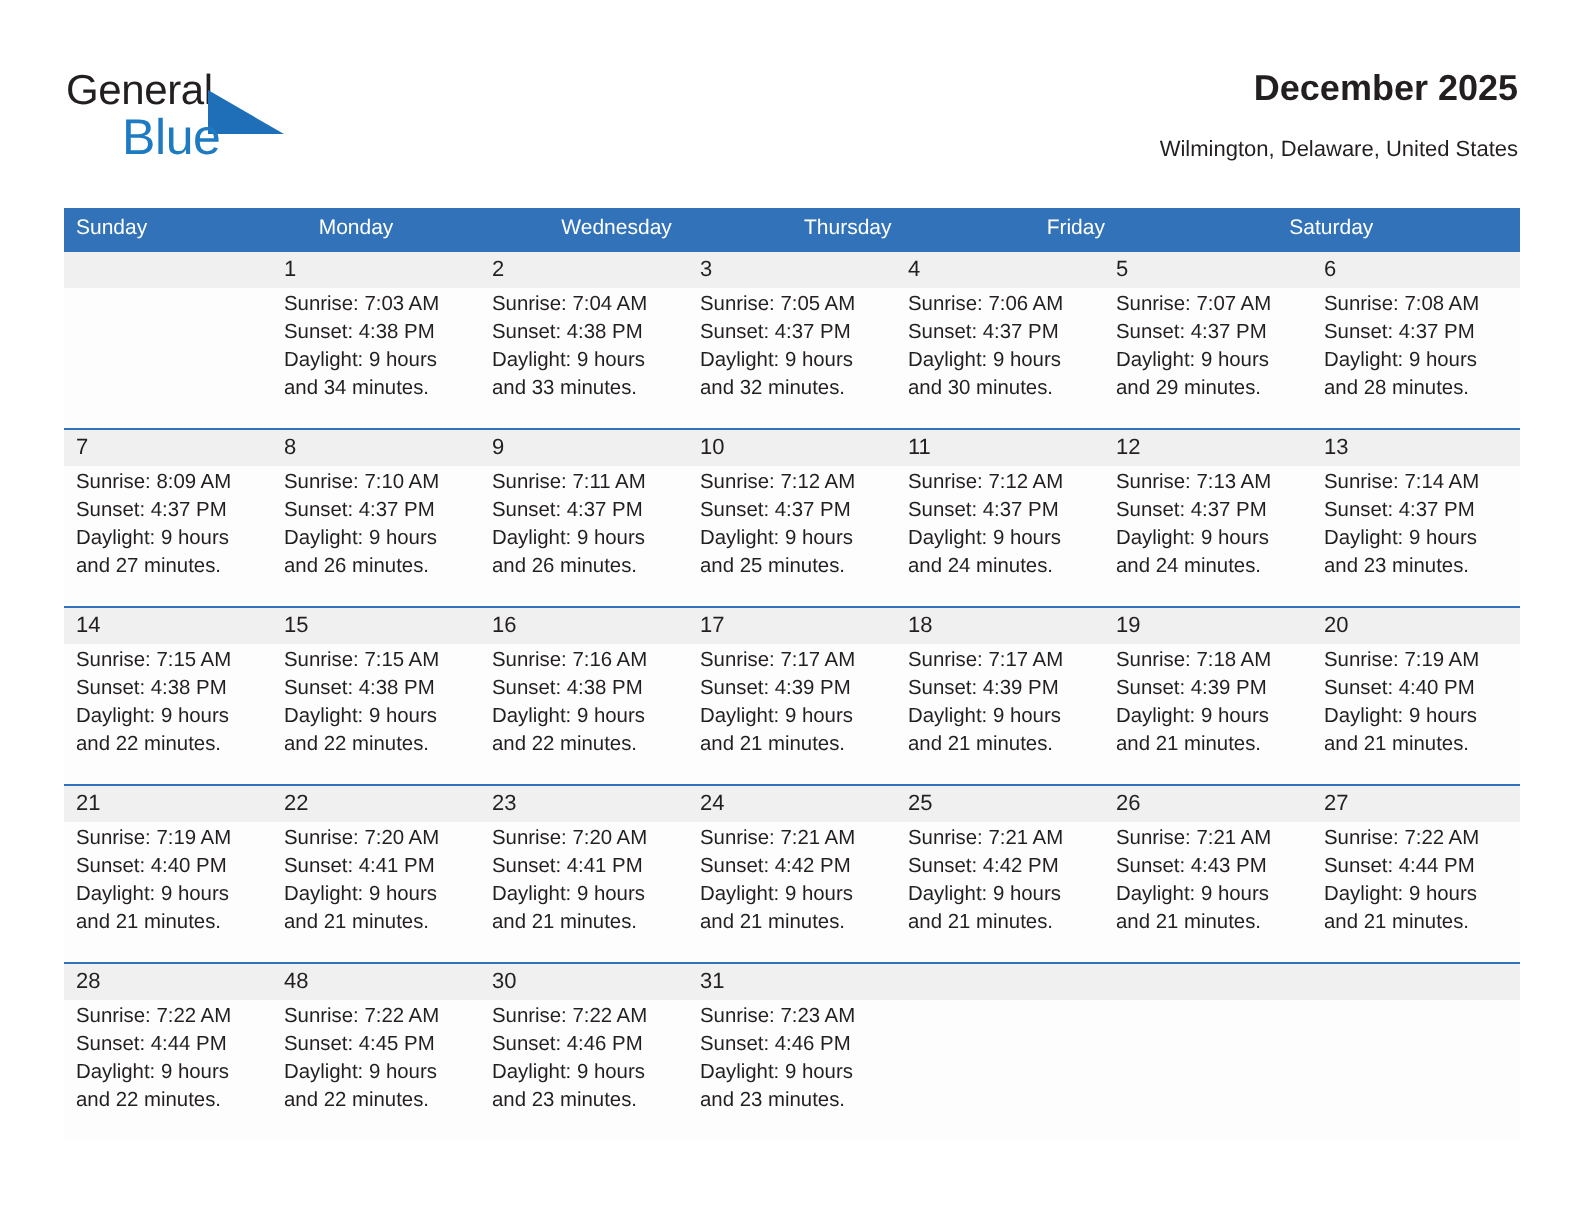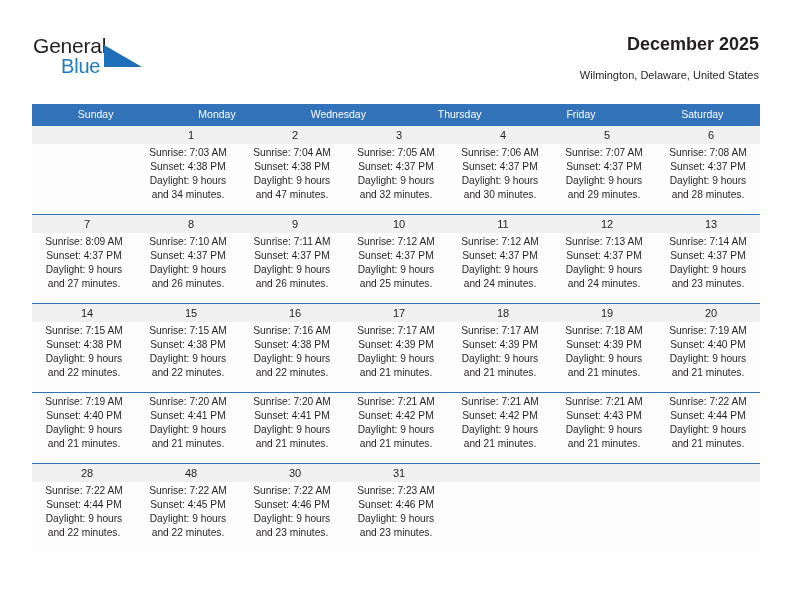--- a/index.html
+++ b/index.html
@@ -42,21 +42,21 @@
     top: 0;
     font-size: 21px;
     letter-spacing: -0.2px;
     color: #231f20;
     font-family: "Liberation Sans", sans-serif;
   }
   .logo-blue {
     position: absolute;
     left: 28px;
     top: 21px;
-    font-size: 20px;
+    font-size: 25px;
     letter-spacing: -0.2px;
     color: #1f7bc1;
     font-family: "Liberation Sans", sans-serif;
   }
   .logo-tri {
     position: absolute;
     left: 69px;
     top: 9px;
   }
 
@@ -80,21 +80,20 @@
     line-height: 18px;
     white-space: nowrap;
   }
 
   
   .calendar {
     position: absolute;
     left: 32px;
     top: 104px;
     width: 728px;
-    text-align: center;
   }
   .weekdays {
     display: flex;
     background: #3172b9;
     height: 21px;
   }
   .weekday {
     flex: 1 1 0;
     color: #ffffff;
     font-size: 10.5px;
@@ -197,21 +196,21 @@
         <div class="cell-detail">
           <div>Sunrise: 7:03 AM</div>
           <div>Sunset: 4:38 PM</div>
           <div>Daylight: 9 hours</div>
           <div>and 34 minutes.</div>
         </div>
         <div class="cell-detail">
           <div>Sunrise: 7:04 AM</div>
           <div>Sunset: 4:38 PM</div>
           <div>Daylight: 9 hours</div>
-          <div>and 47 minutes.</div>
+          <div>and 33 minutes.</div>
         </div>
         <div class="cell-detail">
           <div>Sunrise: 7:05 AM</div>
           <div>Sunset: 4:37 PM</div>
           <div>Daylight: 9 hours</div>
           <div>and 32 minutes.</div>
         </div>
         <div class="cell-detail">
           <div>Sunrise: 7:06 AM</div>
           <div>Sunset: 4:37 PM</div>
@@ -339,20 +338,29 @@
         <div class="cell-detail">
           <div>Sunrise: 7:19 AM</div>
           <div>Sunset: 4:40 PM</div>
           <div>Daylight: 9 hours</div>
           <div>and 21 minutes.</div>
         </div>
       </div>
     </div>
 
     <div class="week">
+      <div class="week-daynums">
+        <div class="daynum">21</div>
+        <div class="daynum">22</div>
+        <div class="daynum">23</div>
+        <div class="daynum">24</div>
+        <div class="daynum">25</div>
+        <div class="daynum">26</div>
+        <div class="daynum">27</div>
+      </div>
       <div class="week-details">
         <div class="cell-detail">
           <div>Sunrise: 7:19 AM</div>
           <div>Sunset: 4:40 PM</div>
           <div>Daylight: 9 hours</div>
           <div>and 21 minutes.</div>
         </div>
         <div class="cell-detail">
           <div>Sunrise: 7:20 AM</div>
           <div>Sunset: 4:41 PM</div>

